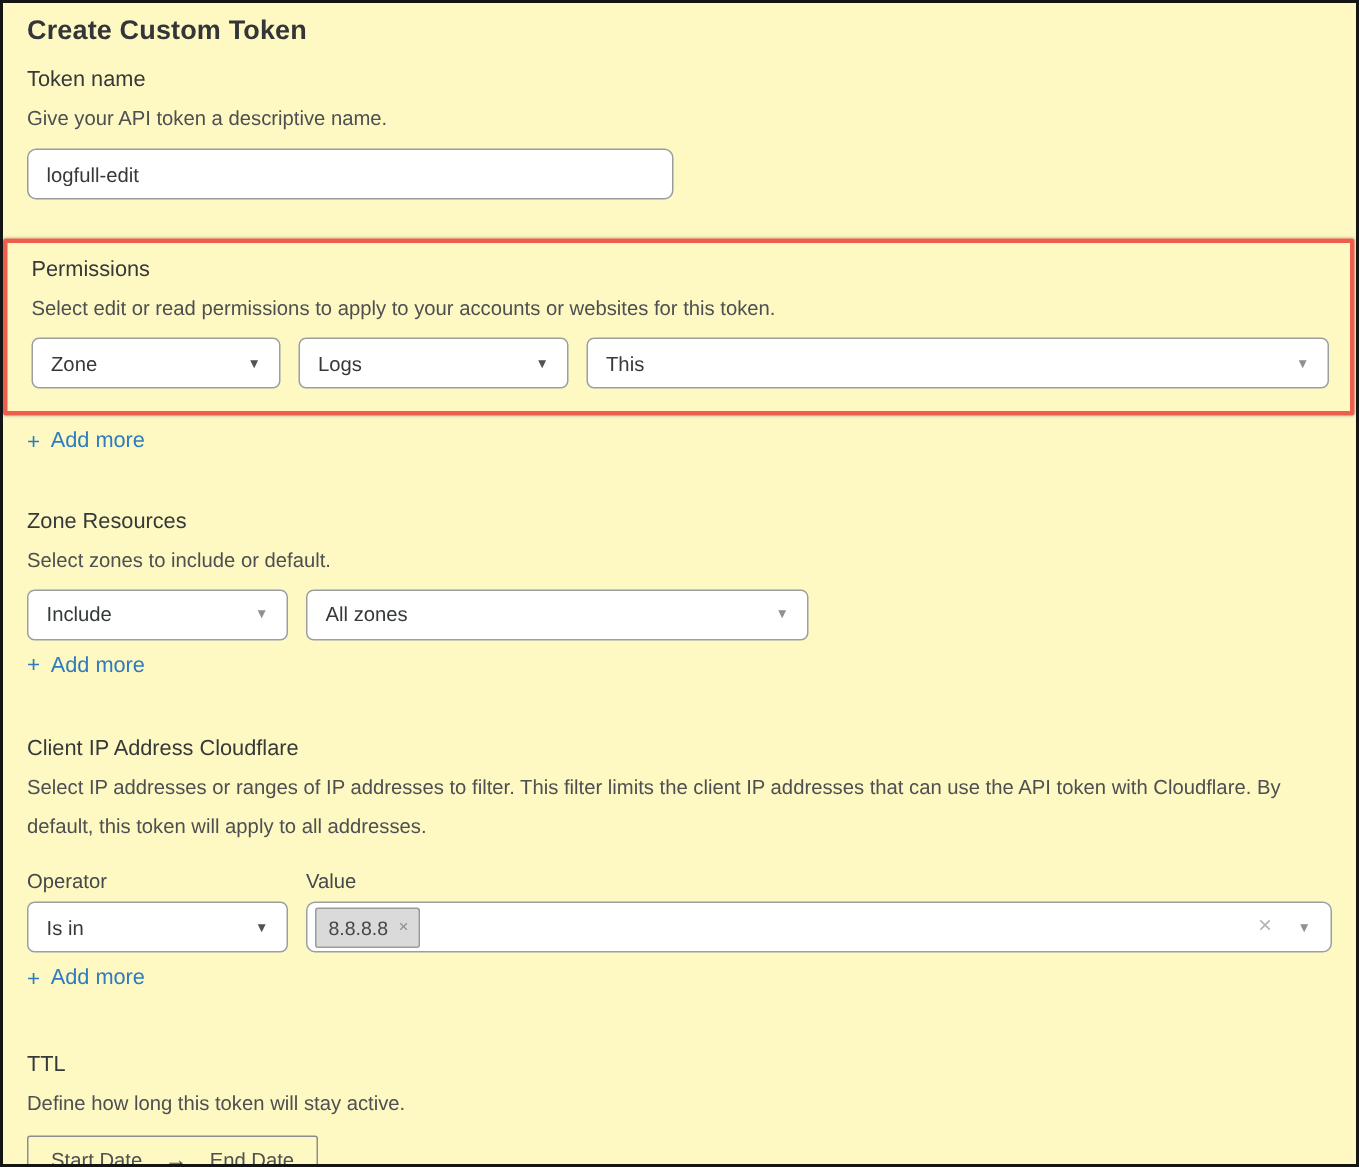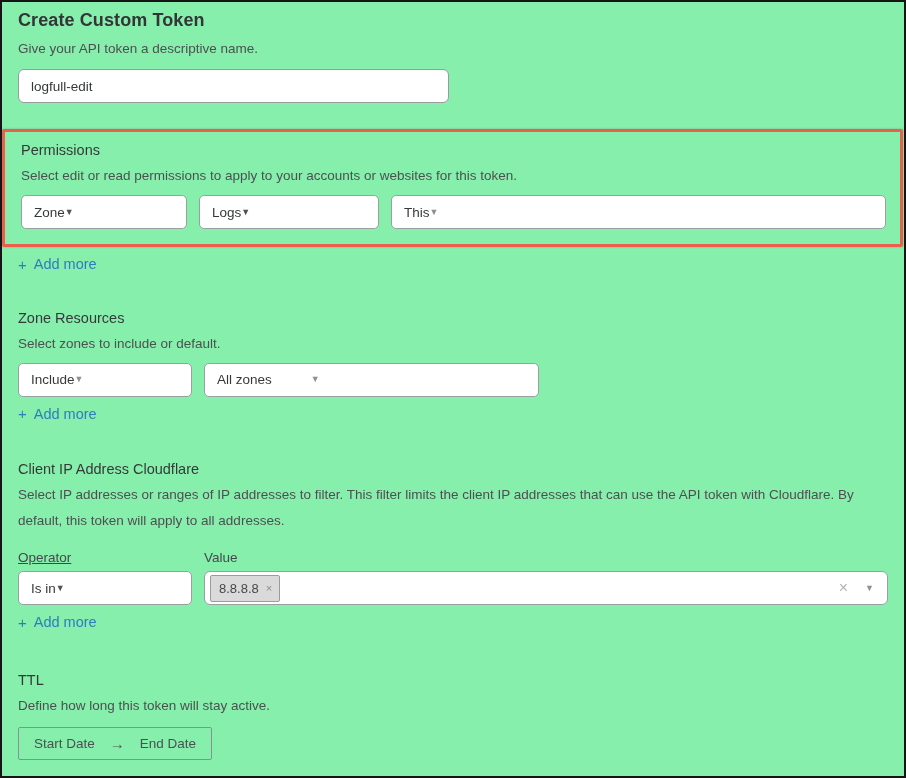--- a/index.html
+++ b/index.html
@@ -1,20 +1,20 @@
 <!DOCTYPE html>
 <html><head>
 <meta charset="utf-8">
 <style>
   * { box-sizing: border-box; }
   html, body { margin: 0; padding: 0; background: #fff; }
   .page {
     width: 906px; height: 778px;
     border: 2px solid #151515;
-    background: #86efac;
+    background: #fef9c3;
     font-family: "Liberation Sans", sans-serif;
     color: #36393a;
     overflow: hidden;
     position: relative;
   }
   .title {
     margin: 8px 16px 0;
     font-size: 18px;
     font-weight: bold;
     color: #333538;
@@ -68,20 +68,21 @@
     margin: 6px 16px 0;
     align-items: center;
   }
   .select {
     height: 34px;
     border: 1px solid #9aa0a2;
     border-radius: 5px;
     background: #fff;
     display: flex;
     align-items: center;
+    justify-content: space-between;
     padding: 0 12px;
     font-size: 13.5px;
     color: #36393a;
     cursor: pointer;
   }
   .w-166 { width: 166px; }
   .w-174 { width: 174px; }
   .w-180 { width: 180px; }
   .w-335 { width: 335px; gap: 39px; }
   .grow  { flex: 1; }
@@ -99,21 +100,21 @@
     cursor: pointer;
   }
   .add-more .plus { font-size: 15px; line-height: 1; }
 
   .col-labels {
     display: flex;
     margin: 16px 16px 0;
     font-size: 13.5px;
     color: #45484a;
   }
-  .col-labels .op-col { width: 186px; text-decoration: underline; }
+  .col-labels .op-col { width: 186px; }
 
   .combo {
     flex: 1;
     height: 34px;
     border: 1px solid #9aa0a2;
     border-radius: 6px;
     background: #fff;
     display: flex;
     align-items: center;
     justify-content: space-between;
@@ -152,20 +153,21 @@
   .date-range .arrow { font-size: 15px; color: #4d4f51; }
 </style>
 </head>
 <body>
 
 <div class="page">
 
   <h1 class="title">Create Custom Token</h1>
 
   <section>
+    <div class="sec-label mt14">Token name</div>
     <div class="sec-desc">Give your API token a descriptive name.</div>
     <input type="text" class="text-input" readonly="" value="logfull-edit" style="">
   </section>
 
   <section>
     <div class="highlight-box">
       <div class="sec-label">Permissions</div>
       <div class="sec-desc">Select edit or read permissions to apply to your accounts or websites for this token.</div>
       <div class="row">
         <div class="select w-166">

